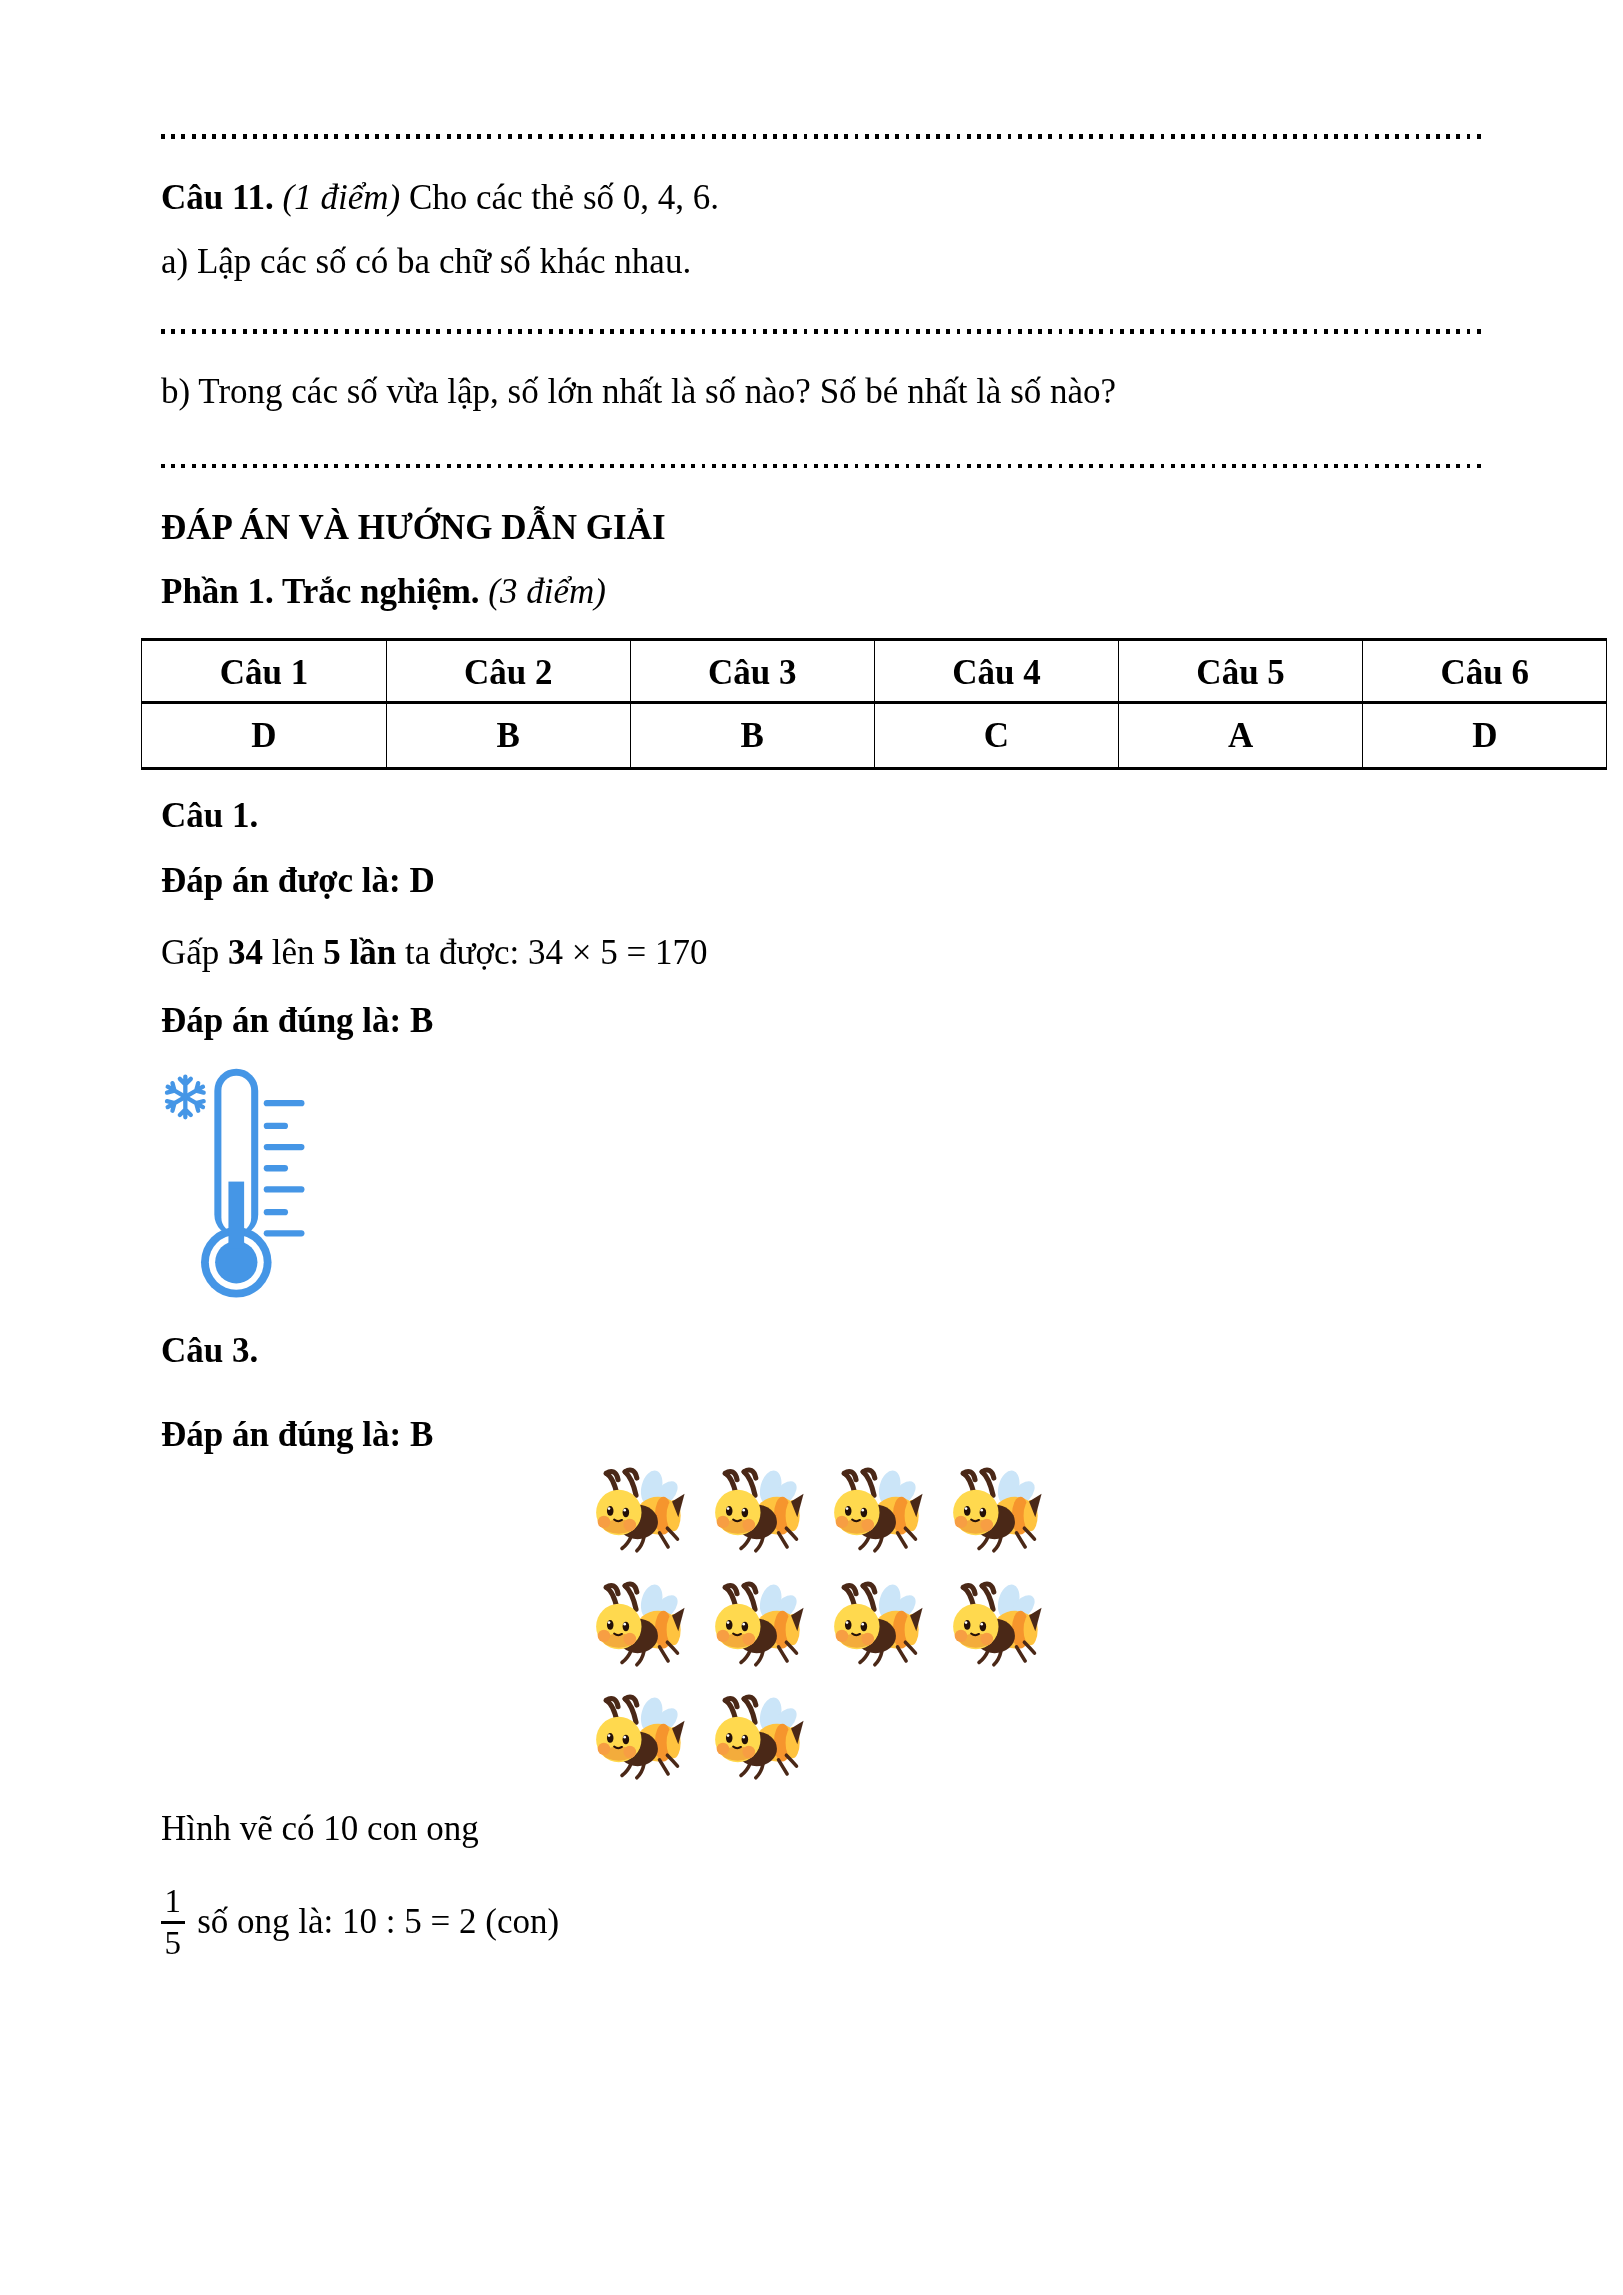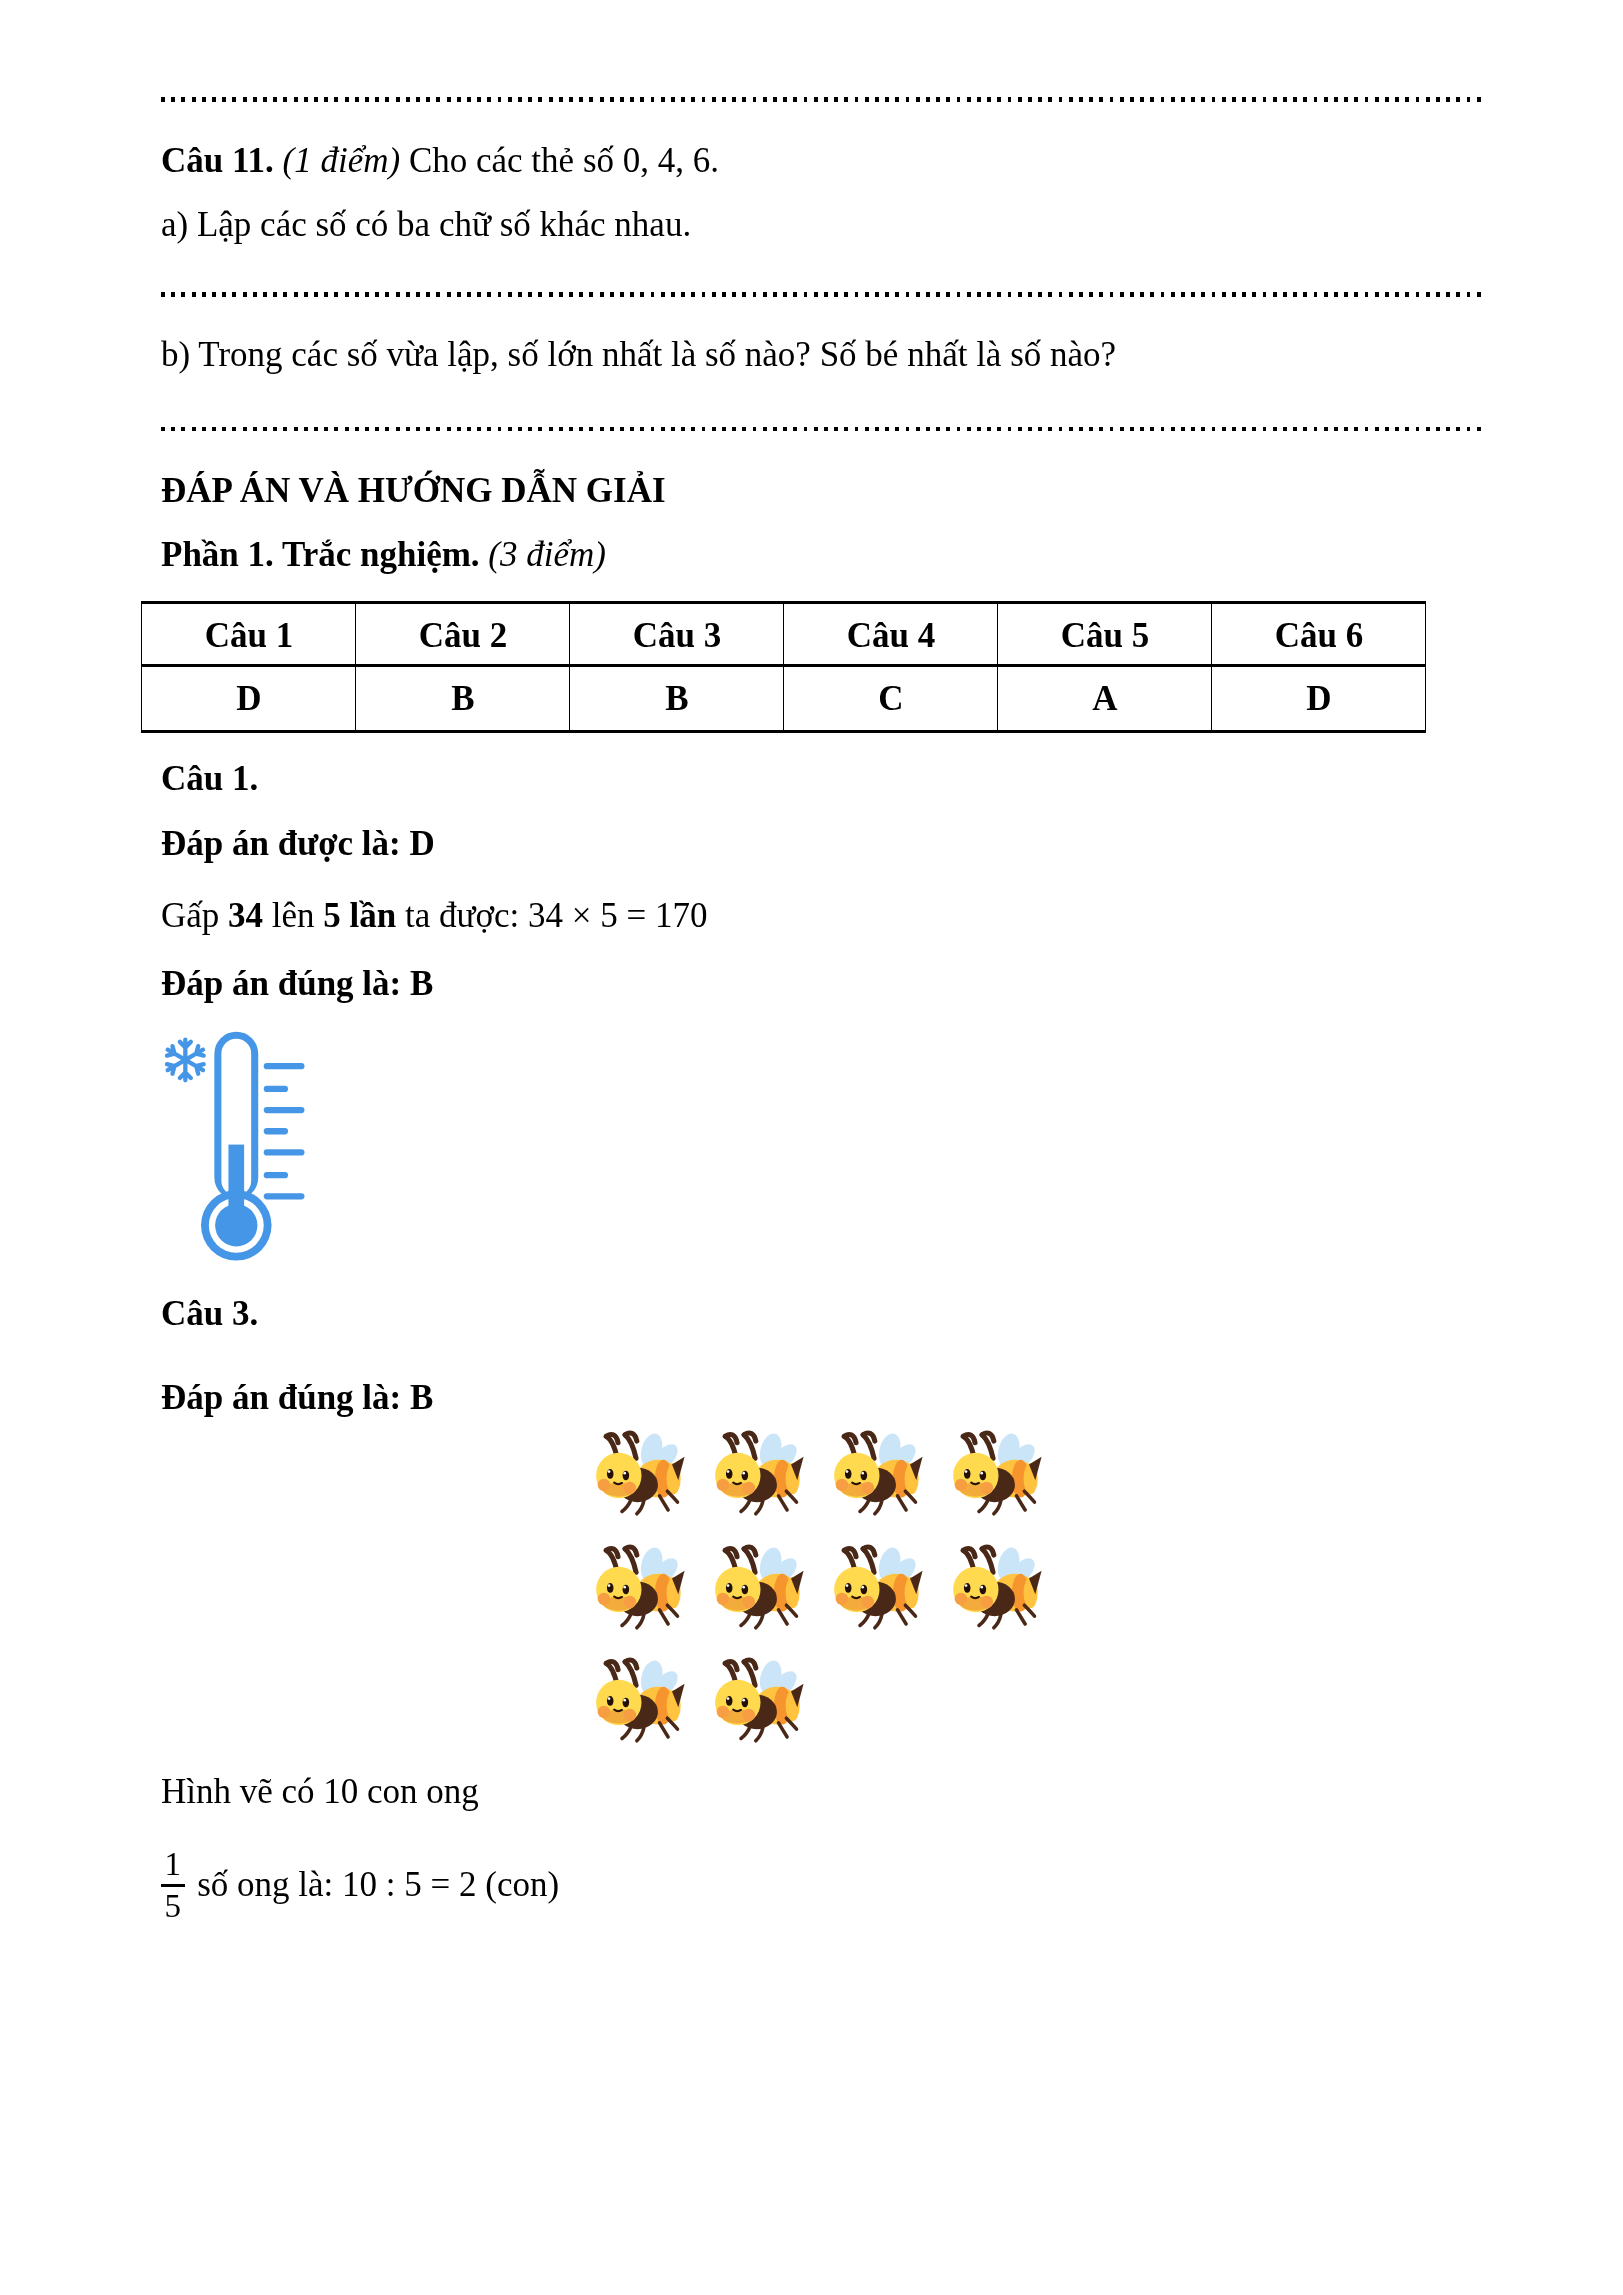--- a/index.html
+++ b/index.html
@@ -1,32 +1,32 @@
 <!DOCTYPE html>
 <html style="font-size:12.6px"><head>
 <meta charset="utf-8">
 <style>
   html,body{margin:0;padding:0;}
   body{
     width:1623px;height:2295px;background:#ffffff;color:#000;
     font-family:"Liberation Serif","DejaVu Serif",serif;
     font-size:35px;overflow:hidden;
   }
-  .content{box-sizing:border-box;width:1623px;padding:76px 139px 0 161px;}
+  .content{box-sizing:border-box;width:1623px;padding:113px 139px 0 161px;}
   .line{line-height:47px;height:47px;white-space:nowrap;}
   .b{font-weight:bold;}
   .i{font-style:italic;}
   .dots{
     height:4.7px;width:1323px;
     background:repeating-linear-gradient(to right,#000 0 3.9px,transparent 3.9px 10.2px);
   }
   
   table.key{
     border-collapse:collapse;table-layout:fixed;
-    width:1285px;margin:23.6px 0 0 -19.6px;
+    width:1466px;margin:23.6px 0 0 -19.6px;
     border-top:3.1px solid #000;border-bottom:3.1px solid #000;
   }
   table.key td{
     box-sizing:border-box;border:1.6px solid #000;
     text-align:center;vertical-align:top;font-weight:bold;
     padding-top:7.9px;line-height:47px;
   }
   tr.hdr td{height:63px;border-bottom:3.1px solid #000;}
   tr.ans td{height:66px;}
   

